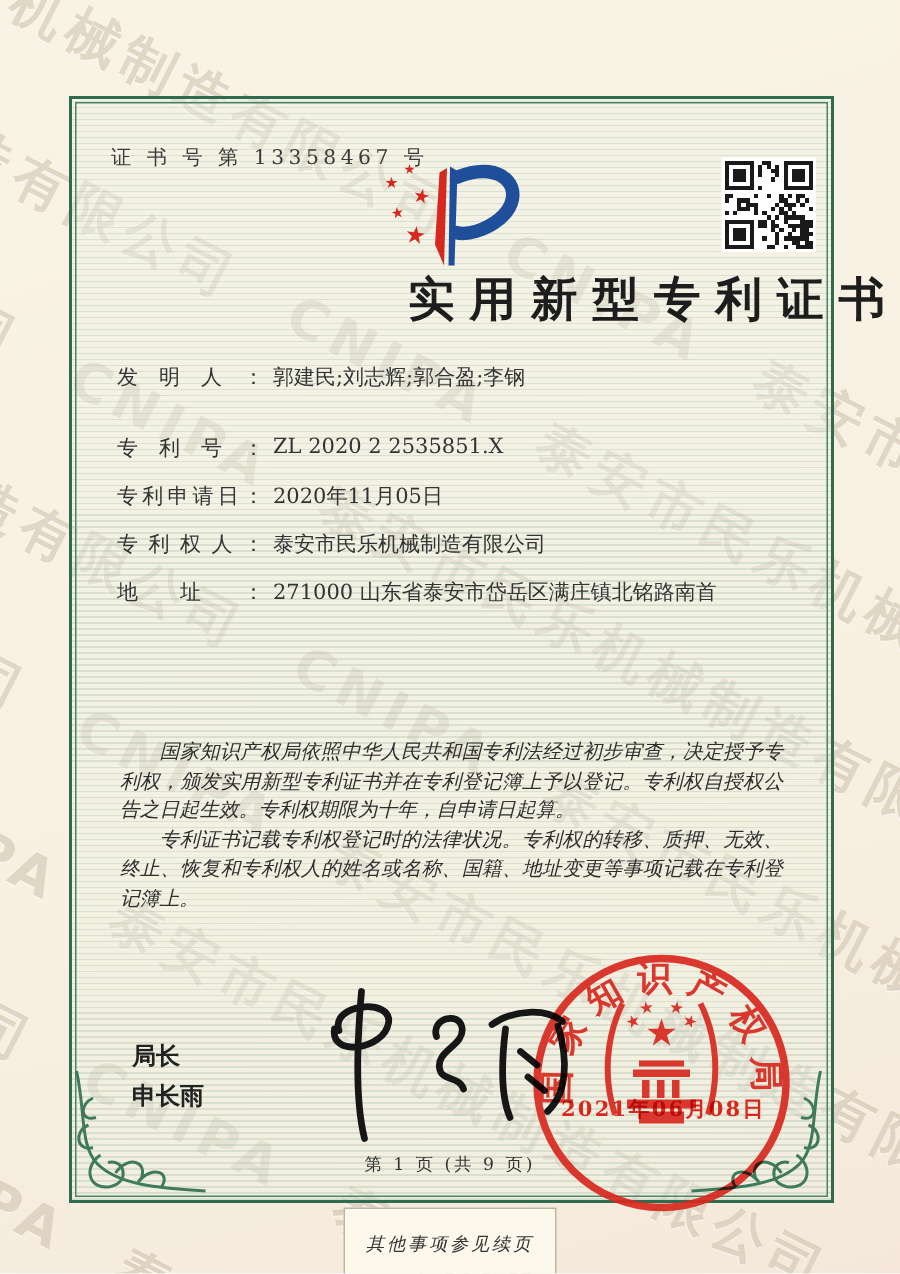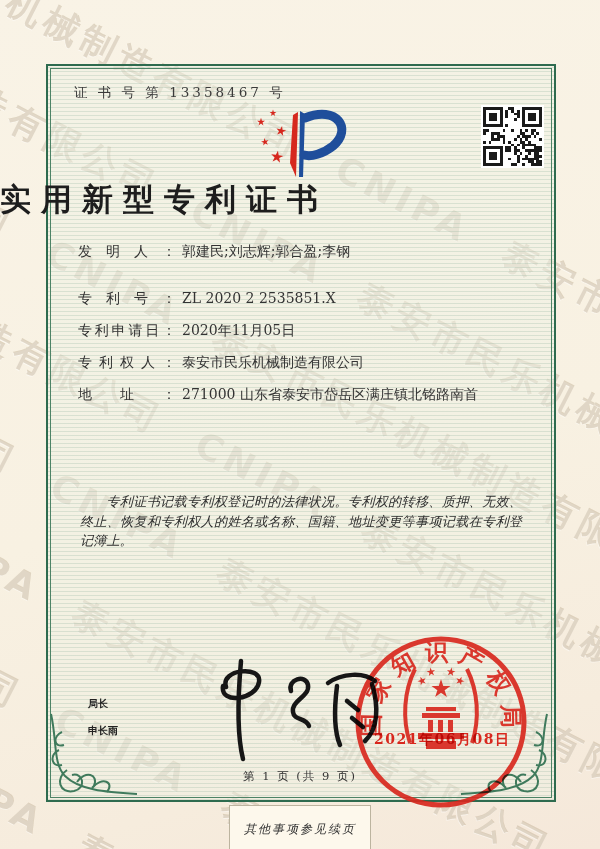--- a/index.html
+++ b/index.html
@@ -23,44 +23,44 @@
   .frame{
     position:absolute;left:46px;top:64px;width:506px;height:734px;z-index:2;
     border:2.5px solid #2e6b4f;
     background:
       repeating-linear-gradient(0deg, rgba(140,176,155,.26) 0 1px, rgba(0,0,0,0) 1px 4px),
       rgba(238,241,228,.45);
   }
   .frame::before{content:"";position:absolute;inset:2px;border:1px solid #4d8366;}
   
   .content{position:absolute;inset:0;z-index:5;}
-  .cert-no{position:absolute;left:74px;top:84px;font-size:13.5px;letter-spacing:3px;color:#3a3a3a;}
+  .cert-no{position:absolute;left:74px;top:96px;font-size:13.5px;letter-spacing:3px;color:#3a3a3a;}
   .logo{position:absolute;left:239px;top:101px;width:120px;height:80px;}
   .qr{position:absolute;left:481px;top:105px;width:63px;height:63px;background:#fff;padding:2px;box-sizing:border-box;}
   .qr svg{width:100%;height:100%;display:block;}
   .title{
-    position:absolute;left:0;top:179px;width:100%;text-align:left;
+    position:absolute;left:0;top:179px;width:100%;text-align:right;
     font-size:31px;font-weight:700;letter-spacing:10px;color:#1d1d1d;
   }
   .rows{position:absolute;left:78px;top:243px;width:450px;font-size:14px;color:#333;}
   .row{margin-bottom:14px;white-space:nowrap;}
   .row:nth-of-type(1){margin-bottom:29px;}
   .row:nth-of-type(5){margin-bottom:22px;}
   .row .lbl{display:inline-block;width:98px;text-align:justify;text-align-last:justify;vertical-align:top;}
   .row .val{margin-left:6px;}
   .grant{position:absolute;left:78px;top:461px;width:460px;font-size:14px;white-space:nowrap;color:#333;}
   .grant .pair{display:inline-block;}
   .grant .pair.right{position:absolute;left:264px;}
   .paras{
     position:absolute;left:80px;top:492px;width:442px;
     font-size:13.2px;line-height:19.5px;color:#2e2e2e;font-style:italic;
   }
   .paras p{margin:0;text-indent:2em;text-align:justify;}
   .signer{position:absolute;left:88px;top:690px;font-family:"DejaVu Sans","Liberation Sans",sans-serif;
-    font-size:10px;font-weight:700;color:#222;line-height:27px;}
+    font-size:16px;font-weight:700;color:#222;line-height:27px;}
   .signature{position:absolute;left:192px;top:655px;width:195px;height:118px;z-index:6;}
   .seal{position:absolute;left:352px;top:633px;width:178px;height:178px;z-index:7;
     opacity:.92;mix-blend-mode:multiply;}
   .seal-date{position:absolute;left:374px;top:731px;z-index:8;font-size:14px;font-weight:700;
     color:#d8281e;letter-spacing:1.5px;mix-blend-mode:multiply;}
   .flourish{position:absolute;top:712px;width:92px;height:88px;z-index:6;}
   .flourish.left{left:47px;}
   .flourish.right{left:459px;transform:scaleX(-1);}
   .page-num{position:absolute;left:0;top:769px;width:100%;text-align:center;font-size:11.5px;color:#333;letter-spacing:2px;}
   .footer-note{
@@ -245,20 +245,21 @@
       <div class="row">
         <span class="lbl">专利权人：</span><span class="val">泰安市民乐机械制造有限公司</span>
       </div>
       <div class="row">
         <span class="lbl">地址：</span><span class="val">271000 山东省泰安市岱岳区满庄镇北铭路南首</span>
       </div>
     </div>
 
 
     <div class="paras">
+      <p>国家知识产权局依照中华人民共和国专利法经过初步审查，决定授予专利权，颁发实用新型专利证书并在专利登记簿上予以登记。专利权自授权公告之日起生效。专利权期限为十年，自申请日起算。</p>
       <p>专利证书记载专利权登记时的法律状况。专利权的转移、质押、无效、终止、恢复和专利权人的姓名或名称、国籍、地址变更等事项记载在专利登记簿上。</p>
     </div>
 
     <div class="signer">
       <div>局长</div>
       <div>申长雨</div>
     </div>
 
     <div class="signature">
       <svg viewBox="0 0 195 118" width="195" height="118" fill="none" stroke="#161616" stroke-width="4.5" stroke-linecap="round">

